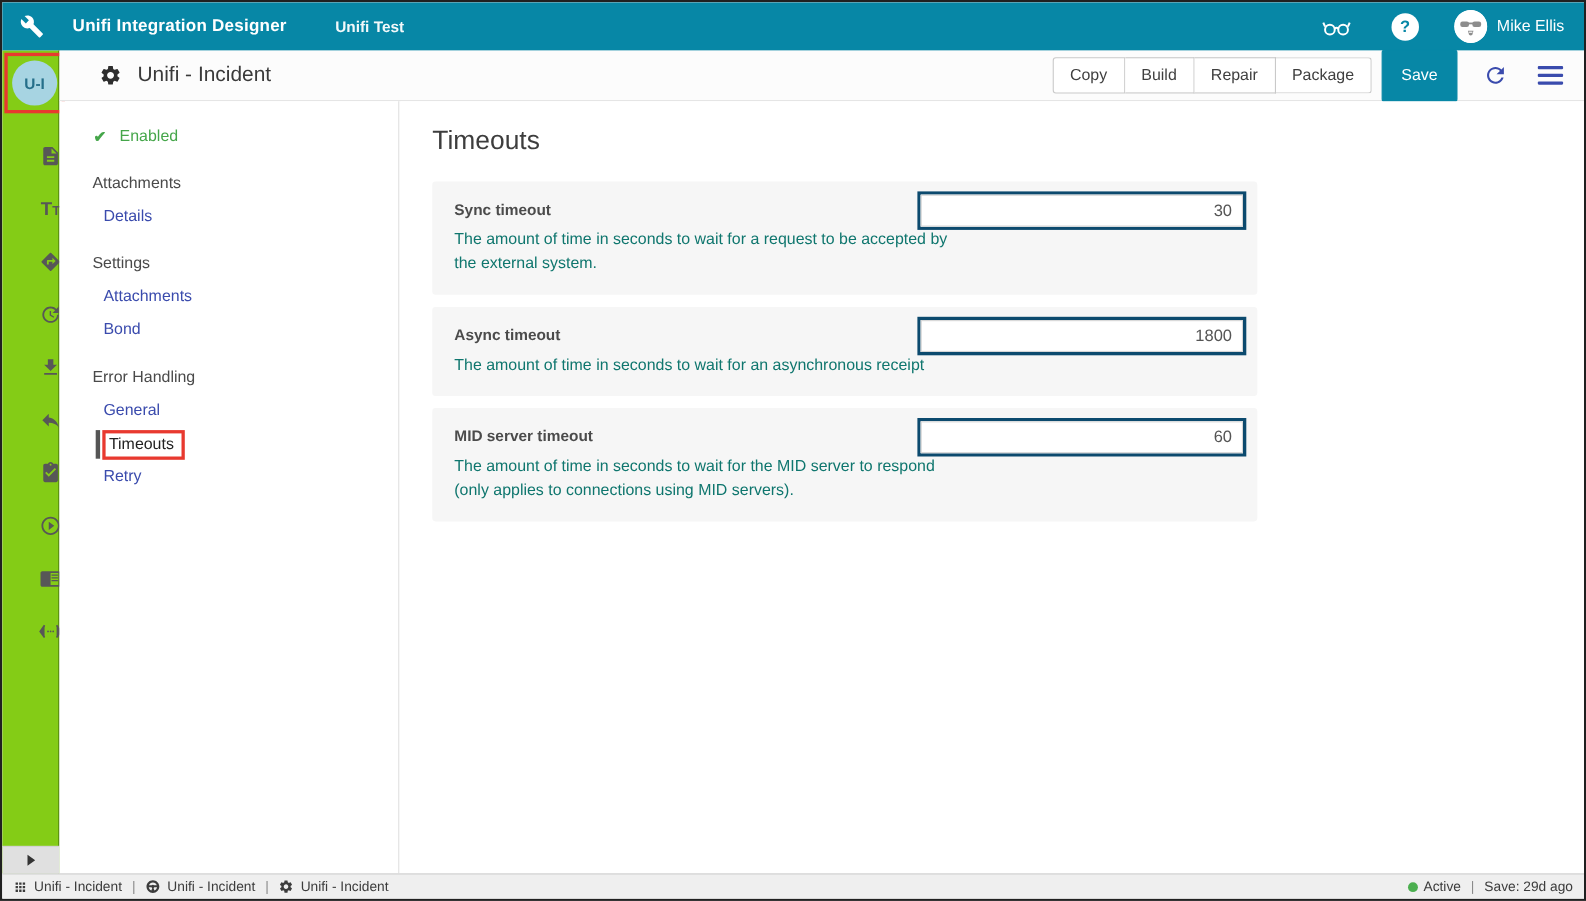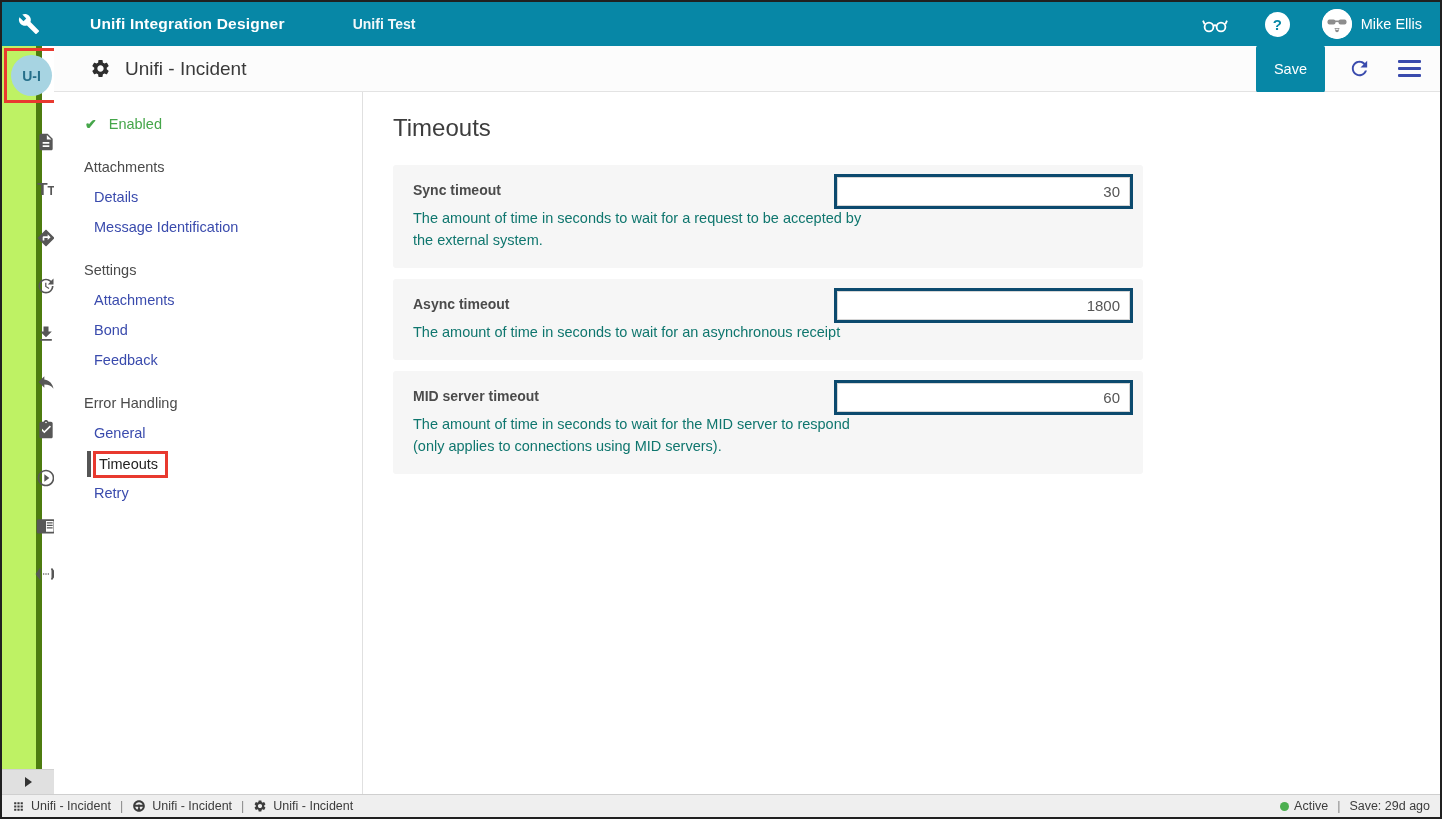--- a/index.html
+++ b/index.html
@@ -1,33 +1,33 @@
 <!DOCTYPE html>
 <html><head>
 <meta charset="utf-8">
 <style>
   * { margin:0; padding:0; box-sizing:border-box; }
   body { background:#fff; font-family:"Liberation Sans", sans-serif; }
   .app { position:relative; width:1442px; height:819px; border:2px solid #202020; background:#fff; overflow:hidden; }
 
   
-  .topbar { height:44px; background:#0787A6; display:flex; align-items:center; color:#fff;gap:24px; }
+  .topbar { height:44px; background:#0787A6; display:flex; align-items:center; color:#fff; }
   .topbar .logo { margin-left:16px; display:flex; align-items:center; }
   .app-title { font-size:15.5px; font-weight:bold; margin-left:26px; letter-spacing:.2px; }
   .env-label { font-size:14px; margin-left:44px; font-weight:bold; opacity:.95; }
   .topbar-right { margin-left:auto; display:flex; align-items:center; }
   .glasses-btn { margin-right:36px; cursor:pointer; display:flex; }
   .help-btn { width:25px; height:25px; border-radius:50%; background:#fff; color:#0787A6; font-weight:bold;
               font-size:15px; display:flex; align-items:center; justify-content:center; margin-right:32px; cursor:pointer; }
   .avatar-btn { width:30px; height:30px; border-radius:50%; background:#fff; margin-right:9px; display:flex;
                 align-items:center; justify-content:center; overflow:hidden; cursor:pointer; }
   .user-name { font-size:14.5px; font-weight:normal; margin-right:18px; }
 
   
-  .rail { position:absolute; left:0; top:44px; bottom:23px; width:40px; background:#bef264; border-right:6px solid #4d7c0f; }
+  .rail { position:absolute; left:0; top:44px; bottom:23px; width:52px; background:#84cc16; border-right:1px solid #4d7c0f; }
   .rail-avatar-annotation { position:absolute; top:2px; left:2px; padding:4px; border:3px solid #E8392F; }
   .rail-avatar { width:41px; height:41px; border-radius:50%; background:#A7D4E2; color:#256F8A; font-size:14px;
                  font-weight:bold; display:flex; align-items:center; justify-content:center; cursor:pointer; }
   .rail-icons { position:absolute; top:72px; left:0; width:52px; display:flex; flex-direction:column; align-items:center;padding-left:36px; }
   .rail-icon { width:52px; height:48px; display:flex; align-items:center; justify-content:center; color:#575757; cursor:pointer; }
   .rail-icon svg { fill:#575757; }
   .tt-glyph { font-weight:bold; color:#575757; font-size:17px; letter-spacing:0; }
   .tt-glyph .small { font-size:12px; }
   .rail-expand { position:absolute; bottom:0; left:0; width:52px; height:25px; background:#e0e0e0; border-top:1px solid #d2d2d2;
                  display:flex; align-items:center; justify-content:center; cursor:pointer; }
@@ -184,20 +184,26 @@
   </div>
 
   <div class="titlebar">
     <span class="gear">
       <svg width="21" height="21" viewBox="0 0 24 24" fill="#2e2e2e">
           <path d="M19.14 12.94c.04-.3.06-.61.06-.94 0-.32-.02-.64-.07-.94l2.03-1.58c.18-.14.23-.41.12-.61l-1.92-3.32c-.12-.22-.37-.29-.59-.22l-2.39.96c-.5-.38-1.03-.7-1.62-.94l-.36-2.54c-.04-.24-.24-.41-.48-.41h-3.84c-.24 0-.43.17-.47.41l-.36 2.54c-.59.24-1.13.57-1.62.94l-2.39-.96c-.22-.08-.47 0-.59.22L2.74 8.87c-.12.21-.08.47.12.61l2.03 1.58c-.05.3-.09.63-.09.94s.02.64.07.94l-2.03 1.58c-.18.14-.23.41-.12.61l1.92 3.32c.12.22.37.29.59.22l2.39-.96c.5.38 1.03.7 1.62.94l.36 2.54c.05.24.24.41.48.41h3.84c.24 0 .44-.17.47-.41l.36-2.54c.59-.24 1.13-.56 1.62-.94l2.39.96c.22.08.47 0 .59-.22l1.92-3.32c.12-.22.07-.47-.12-.61l-2.01-1.58zM12 15.6c-1.98 0-3.6-1.62-3.6-3.6s1.62-3.6 3.6-3.6 3.6 1.62 3.6 3.6-1.62 3.6-3.6 3.6z"></path>
         </svg>
     </span>
     <span class="page-title">Unifi - Incident</span>
     <div class="toolbar-right">
+      <div class="btn-group">
+        <button class="btn">Copy</button>
+        <button class="btn">Build</button>
+        <button class="btn">Repair</button>
+        <button class="btn">Package</button>
+      </div>
       <button class="btn-save">Save</button>
       <span class="refresh-btn">
         <svg width="23" height="23" viewBox="0 0 24 24" fill="#3A4BAD">
             <path d="M17.65 6.35C16.2 4.9 14.21 4 12 4c-4.42 0-7.99 3.58-7.99 8s3.57 8 7.99 8c3.73 0 6.84-2.55 7.73-6h-2.08c-.82 2.33-3.04 4-5.65 4-3.31 0-6-2.69-6-6s2.69-6 6-6c1.66 0 3.14.69 4.22 1.78L13 11h7V4l-2.35 2.35z"></path>
           </svg>
       </span>
       <span class="hamburger">
           <div></div>
           <div></div>
           <div></div>
@@ -206,26 +212,24 @@
   </div>
 
   <div class="navpanel">
     <div class="nav-status">
       <span class="check">✔</span>
       <span>Enabled</span>
     </div>
 
     <div class="nav-heading">Attachments</div>
     <a class="nav-link">Details</a>
-    <a class="nav-link">Message Identification</a>
 
     <div class="nav-heading">Settings</div>
     <a class="nav-link">Attachments</a>
     <a class="nav-link">Bond</a>
-    <a class="nav-link">Feedback</a>
 
     <div class="nav-heading">Error Handling</div>
     <a class="nav-link">General</a>
     <div class="nav-row-active">
       <span class="active-bar"></span>
       <span class="annotation-wrap">
         <a class="nav-link-active">Timeouts</a>
       </span>
     </div>
     <a class="nav-link">Retry</a>

